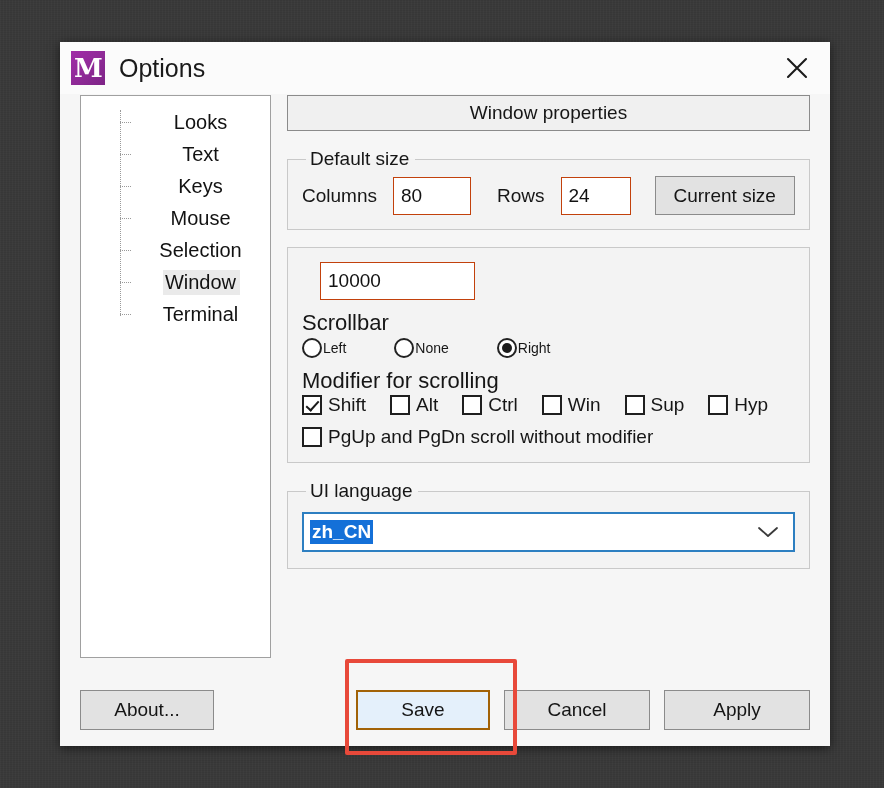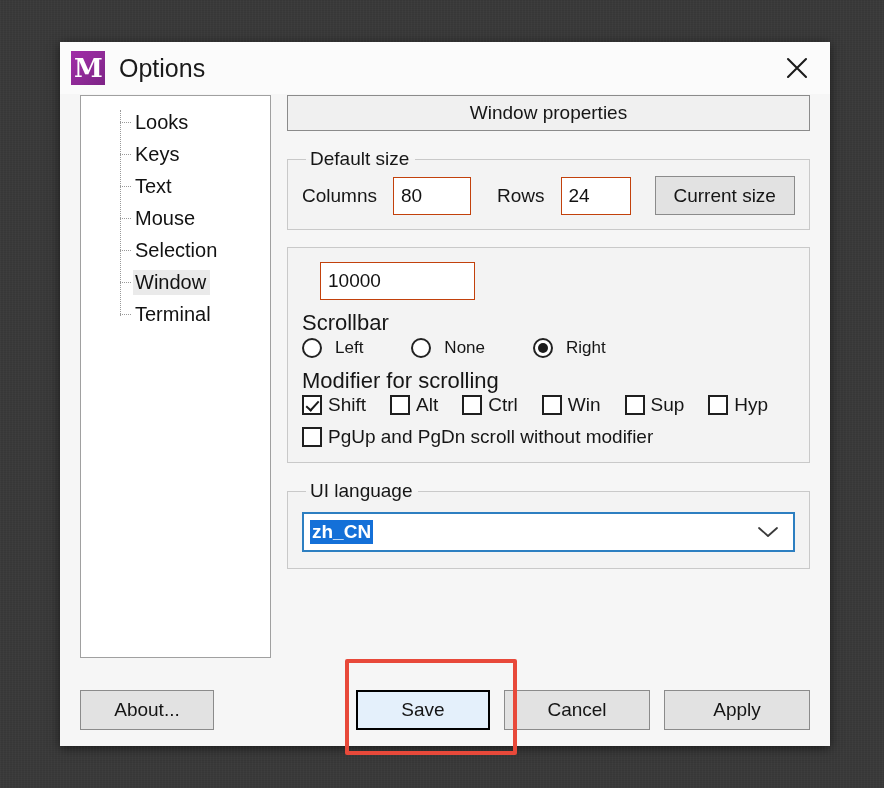--- a/index.html
+++ b/index.html
@@ -108,20 +108,21 @@
     width: 0;
     border-left: 1px dotted #9a9a9a;
   }
   .tree-item {
     position: relative;
     height: 32px;
     display: flex;
     align-items: center;
     padding-left: 14px;
     cursor: pointer;
+    justify-content: center;
   }
   .tree-item .branch {
     position: absolute;
     left: 1px;
     top: 50%;
     width: 11px;
     border-top: 1px dotted #9a9a9a;
   }
   .tree-item .tree-label {
     font-size: 20px;
@@ -227,21 +228,21 @@
     flex: none;
   }
   .radio-opt.checked .radio-mark::after {
     content: "";
     position: absolute;
     left: 3px; top: 3px;
     width: 10px; height: 10px;
     border-radius: 50%;
     background: #1c1c1c;
   }
-  .radio-opt .opt-text { font-size: 17px; color: #161616; margin-left: 13px; }
+  .radio-opt .opt-text { font-size: 14px; color: #161616; margin-left: 1px; }
 
   
   .check-row { display: flex; align-items: center; margin-top: 0; }
   .check-opt { display: flex; align-items: center; cursor: pointer; }
   .check-opt + .check-opt { margin-left: 24px; }
   .check-mark {
     width: 20px; height: 20px;
     border: 2px solid #1f1f1f;
     box-sizing: border-box;
     background: #ffffff;
@@ -305,21 +306,21 @@
   #footer-right {
     margin-left: auto;
     display: flex;
     align-items: center;
   }
   #save-button {
     width: 134px;
     height: 40px;
     padding: 0;
     background: #e4f0fb;
-    border: 2px solid #000000;
+    border: 2px solid #a16207;
     box-sizing: border-box;
   }
   #cancel-button, #apply-button {
     width: 146px;
     height: 40px;
     padding: 0;
     margin-left: 14px;
   }
   
   #save-annotation {
@@ -352,25 +353,25 @@
   <div id="dialog-body">
 
     <div id="tree-panel">
       <div id="tree-list">
         <div class="tree-item">
           <span class="branch"></span>
           <span class="tree-label">Looks</span>
         </div>
         <div class="tree-item">
           <span class="branch"></span>
+          <span class="tree-label">Text</span>
+        </div>
+        <div class="tree-item">
+          <span class="branch"></span>
           <span class="tree-label">Keys</span>
-        </div>
-        <div class="tree-item">
-          <span class="branch"></span>
-          <span class="tree-label">Text</span>
         </div>
         <div class="tree-item">
           <span class="branch"></span>
           <span class="tree-label">Mouse</span>
         </div>
         <div class="tree-item">
           <span class="branch"></span>
           <span class="tree-label">Selection</span>
         </div>
         <div class="tree-item selected">

